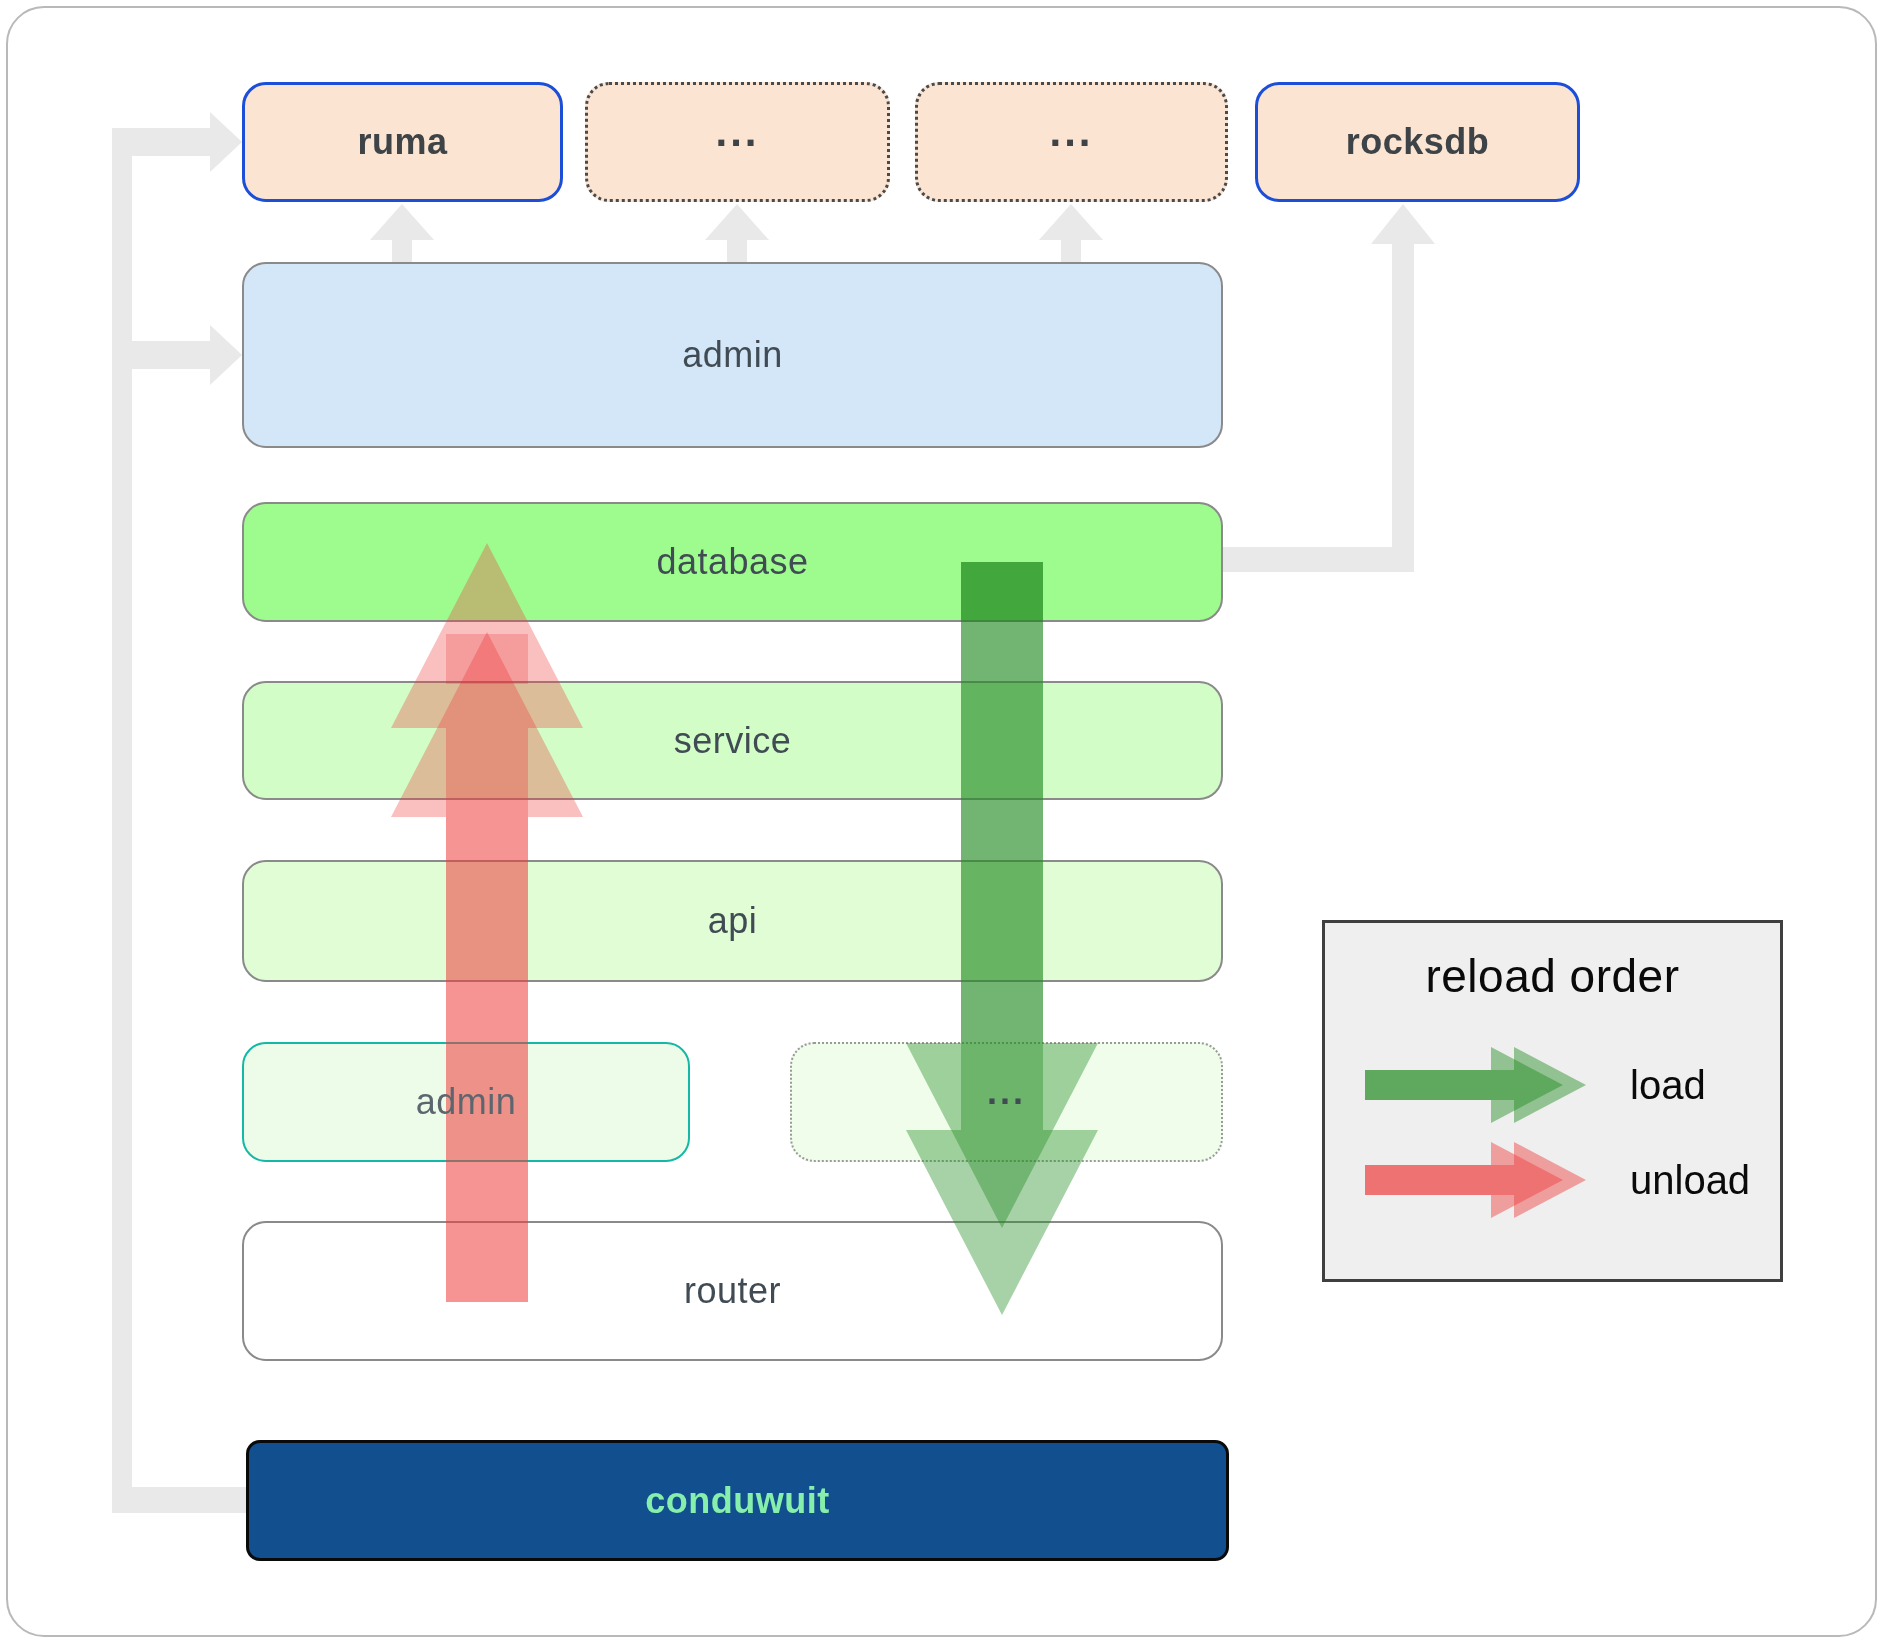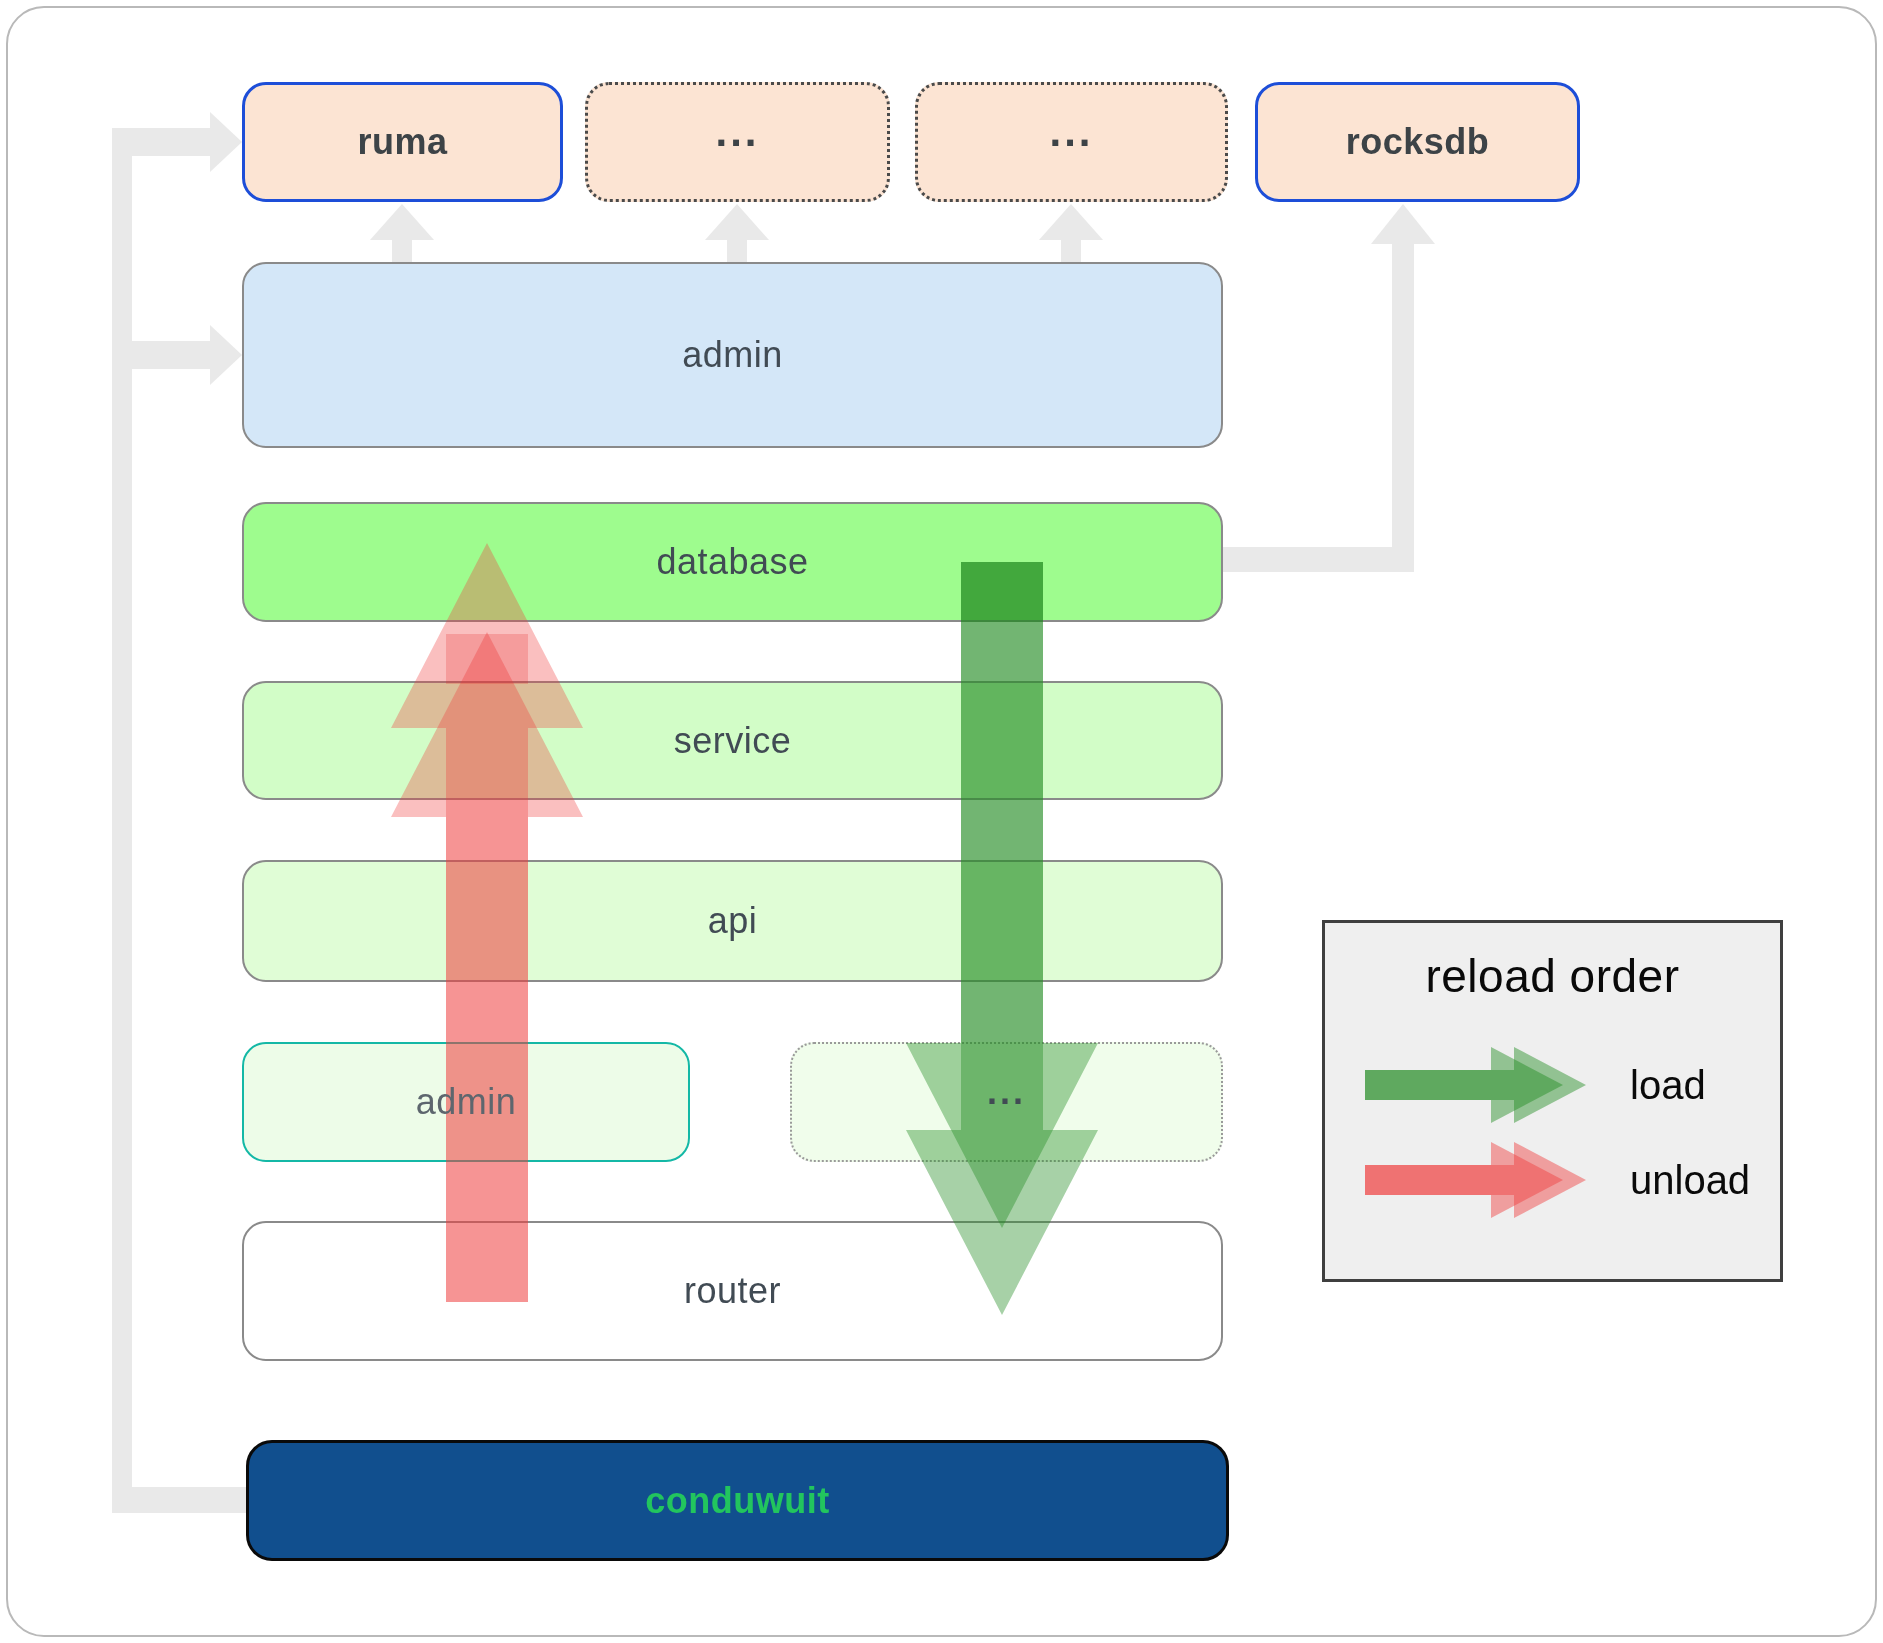--- a/index.html
+++ b/index.html
@@ -21,21 +21,21 @@
   .box .lbl{position:relative;z-index:2;}
   .peach{background:#fce4d3;border:3px solid #1d4ed8;font-weight:bold;color:#3d4347;}
   .peach-dotted{background:#fce4d3;border:3px dotted #4a4a4a;font-weight:bold;color:#3d4347;}
   .blue{background:#d4e7f8;border:2px solid #8a8a8a;}
   .green-db{background:#9efc8e;border:2px solid #8a8a8a;}
   .green-svc{background:#d2fdc7;border:2px solid #8a8a8a;}
   .green-api{background:#e0fdd6;border:2px solid #8a8a8a;}
   .green-faint{background:#edfce8;border:2px solid #14b8a6;}
   .green-faint-dotted{background:#f0fdeb;border:2px dotted #9a9a9a;}
   .white-box{background:#ffffff;border:2px solid #8a8a8a;}
-  .navy{background:#114f8e;border:3px solid #0a0a0a;color:#22c55e;font-weight:bold;border-radius:26px;}
+  .navy{background:#114f8e;border:3px solid #0a0a0a;color:#86efac;font-weight:bold;border-radius:14px;}
   .dotsTxt{font-weight:bold;font-size:42px;letter-spacing:3px;transform:translateY(-10px);}
   .legend{
     position:absolute;left:1322px;top:920px;width:461px;height:362px;
     background:#efefef;border:3px solid #3f3f3f;box-sizing:border-box;
   }
   .legend-title{
     position:absolute;left:0;right:0;top:26px;text-align:center;
     font-size:46px;color:#0a0a0a;letter-spacing:0.5px;
   }
   .legend svg{position:absolute;left:0;top:0;width:455px;height:356px;}

